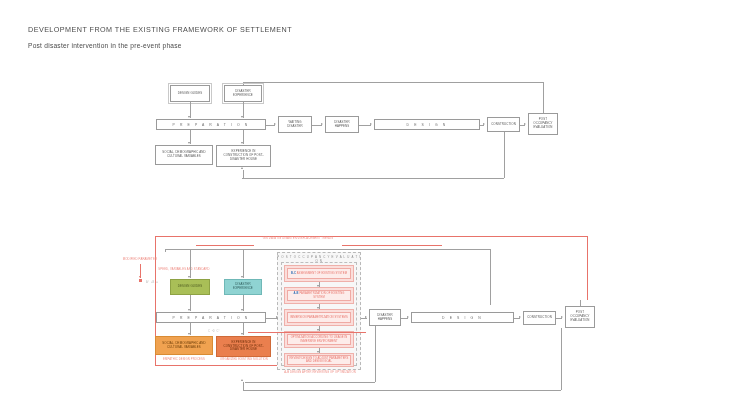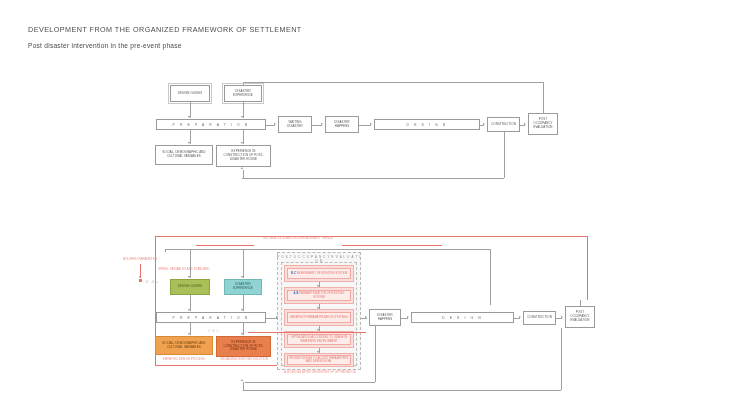--- a/index.html
+++ b/index.html
@@ -51,21 +51,21 @@
   .poe-node{border:0.8px solid #efaaa4;background:#fdecea;display:flex;align-items:center;
             justify-content:center;text-align:center;font-size:2.7px;line-height:1.3;
             color:#e8736a;padding:1px;letter-spacing:.08px;}
   .poe-frame{border:0.8px solid #efb0aa;background:#fbdedb;}
   .tagbold{font-weight:bold;color:#2f6fb5;}
   .dashbox{border:0.8px dashed #bdbdbd;}
 </style>
 </head>
 <body>
 
-<div class="abs h-title" style="left:28px;top:25px;">DEVELOPMENT FROM THE ORGANIZED FRAMEWORK OF SETTLEMENT</div>
+<div class="abs h-title" style="left:28px;top:25px;">DEVELOPMENT FROM THE EXISTING FRAMEWORK OF SETTLEMENT</div>
 <div class="abs h-sub" style="left:28px;top:42px;">Post disaster intervention in the pre-event phase</div>
 
 <div>
 
   <div class="abs ln lnh" style="left:243px;top:82px;width:300px;"></div>
   <div class="abs ln lnv" style="left:543px;top:82px;height:34px;"></div>
   <div class="abs ln lnv" style="left:243px;top:82px;height:5px;"></div>
   <div class="abs ar ar-d" style="left:241.5px;top:85px;"></div>
 
   <div class="abs node dbl" style="left:170px;top:85px;width:40px;height:17px;">

